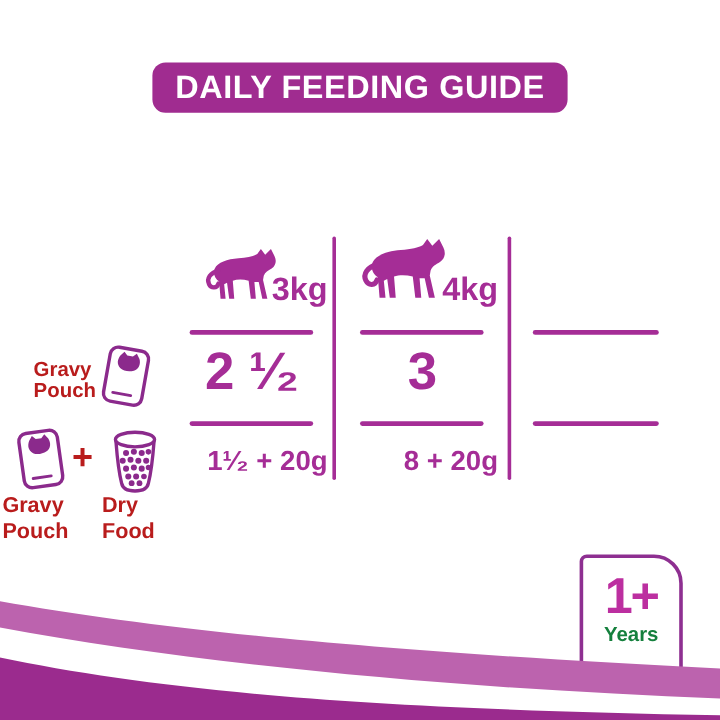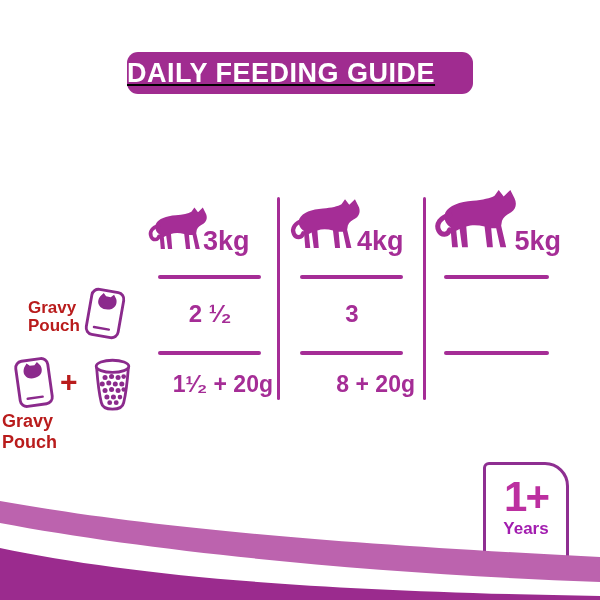--- a/index.html
+++ b/index.html
@@ -6,57 +6,57 @@
   #canvas {
     position:relative; width:600px; height:600px; overflow:hidden;
     background:#ffffff;
     font-family:"Liberation Sans","DejaVu Sans",sans-serif;
   }
 
   
   .banner {
     position:absolute; left:127px; top:52px; width:346px; height:42px;
     background:#A02C90; border-radius:11px;
-    display:flex; align-items:center; justify-content:flex-start;text-decoration:underline;
+    display:flex; align-items:center; justify-content:center;
   }
   .banner-title {
     color:#ffffff; font-weight:bold; font-size:27px; letter-spacing:0.5px;
     white-space:nowrap;
   }
 
   
   .col { position:absolute; top:185px; height:220px; }
   .col1 { left:147px; width:126px; }
   .col2 { left:289px; width:126px;text-decoration:underline; }
   .col3 { left:433px; width:128px; }
 
   .divider { position:absolute; top:197px; height:203px; width:3px; background:#A52D96; border-radius:2px; }
   .d1 { left:277px; } .d2 { left:423px; }
 
   .catrow {
     position:absolute; left:0; top:0; width:100%; height:67px;
-    display:flex; align-items:flex-end; justify-content:flex-start;
+    display:flex; align-items:flex-end; justify-content:flex-end;
   }
   .cat-svg { display:block; }
   .c1 .cat-svg { width:66px; height:47px; }
   .c2 .cat-svg { width:78px; height:56px; }
   .c3 .cat-svg { width:92px; height:66px; }
   .kg {
     font-weight:bold; font-size:27px; color:#A52D96; line-height:0.82;
     margin-left:-10px; white-space:nowrap;
   }
 
   .rule { position:absolute; left:11px; right:12px; height:4px; background:#A52D96; border-radius:2px; }
   .rule1 { top:90px; } .rule2 { top:166px; }
 
   .val {
     position:absolute; left:0; width:100%; text-align:center;
     font-weight:bold; color:#A52D96; white-space:nowrap;
   }
-  .val1 { top:115px; font-size:24px; }
+  .val1 { top:100px; font-size:44px; }
   .val2 { top:186px; font-size:23px;text-align:right; }
 
   
   .legend-text {
     position:absolute; text-align:left; font-weight:bold; color:#b91c1c;
   }
   .lbl-row1 { left:28px; top:299px; width:64px; font-size:17px; line-height:18px; }
   .lbl-gravy2 { left:2px;  top:411px; width:82px; font-size:18px; line-height:21px; }
   .lbl-dry    { left:85px; top:411px; width:56px; font-size:18px; line-height:21px; }
   .plus-sign  { left:60px; top:367px; width:30px; font-size:30px; line-height:30px; }
@@ -67,21 +67,21 @@
   .cup    { left:92px; top:357px; width:41px; height:54px; }
 
   
   .badge {
     position:absolute; left:483px; top:462px; width:86px; height:102px;
     background:#ffffff; border:3px solid #8E2F91;
     border-radius:6px 24px 6px 6px; box-sizing:border-box;
     text-align:center; z-index:3;
   }
   .badge-age  { font-weight:bold; font-size:42px; color:#BC2FA0; line-height:1; margin-top:11px; letter-spacing:-2px; }
-  .badge-unit { font-weight:bold; font-size:17px; color:#a21caf; margin-top:1px; }
+  .badge-unit { font-weight:bold; font-size:17px; color:#15803d; margin-top:1px; }
 
   
   .swoosh { position:absolute; left:0; top:480px; width:600px; height:120px; z-index:5; pointer-events:none; }
 
   .hidden-defs { position:absolute; width:0; height:0; overflow:hidden; }
 </style>
 </head>
 <body>
 
 <div id="canvas">
@@ -150,26 +150,20 @@
         </svg>
       <span class="kg">4kg</span>
     </div>
     <div class="rule rule1"></div>
     <div class="val val1">3</div>
     <div class="rule rule2"></div>
     <div class="val val2">8 + 20g</div>
   </div>
 
   <div class="col col3 c3">
-    <div class="catrow">
-      <svg class="cat-svg">
-          <use href="#cat-shape"></use>
-        </svg>
-      <span class="kg">5kg</span>
-    </div>
     <div class="rule rule1"></div>
     <div class="rule rule2"></div>
   </div>
 
   <div class="legend-text lbl-row1">
     <div>Gravy</div>
     <div>Pouch</div>
   </div>
   <svg class="icon-abs pouch1">
       <use href="#pouch-shape"></use>
@@ -180,20 +174,24 @@
     </svg>
   <div class="legend-text plus-sign">+</div>
   <svg class="icon-abs cup">
       <use href="#cup-shape"></use>
     </svg>
 
   <div class="legend-text lbl-gravy2">
     <div>Gravy</div>
     <div>Pouch</div>
   </div>
+  <div class="legend-text lbl-dry">
+    <div>Dry</div>
+    <div>Food</div>
+  </div>
 
   <div class="badge">
     <div class="badge-age">1+</div>
     <div class="badge-unit">Years</div>
   </div>
 
   <svg class="swoosh" viewBox="0 0 600 120">
     <path fill="#BC63AE" d="M0,21 C140,46 320,63 600,77 L600,102 C380,94 160,73 0,43 Z"></path>
     <path fill="#9B2B8E" d="M0,68 C130,95 300,111 600,116 L600,120 L0,120 Z"></path>
   </svg>

